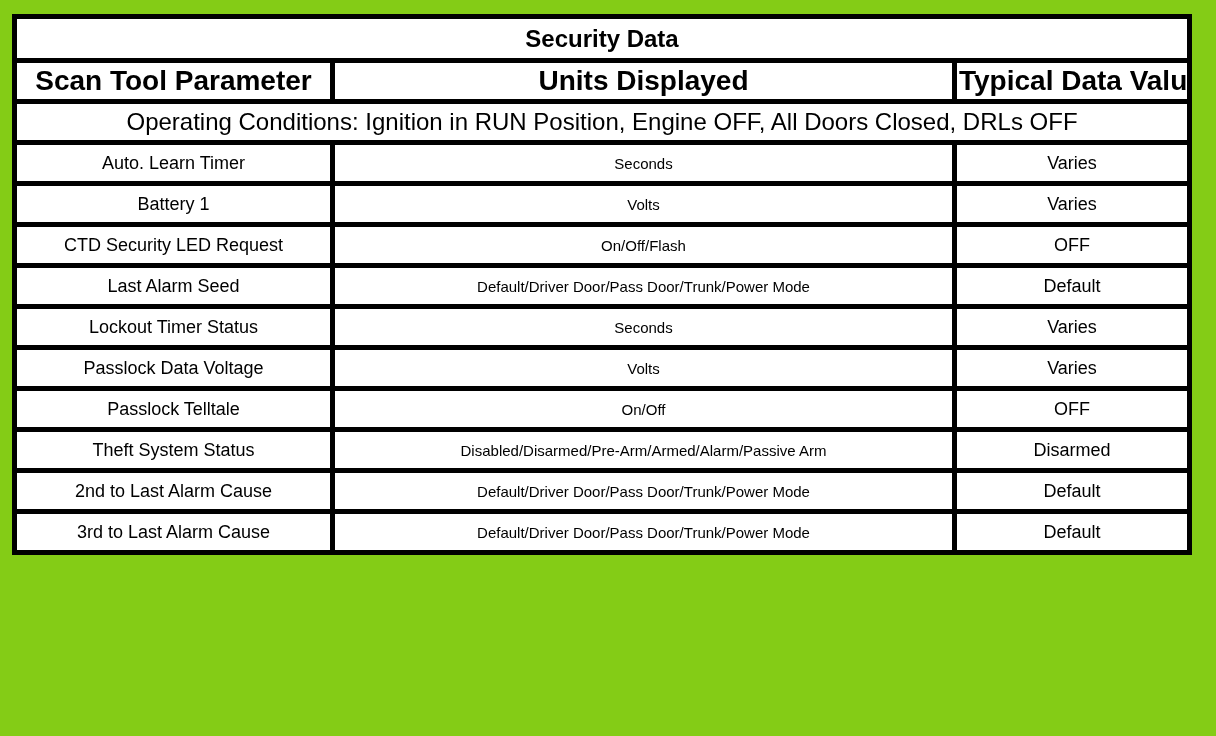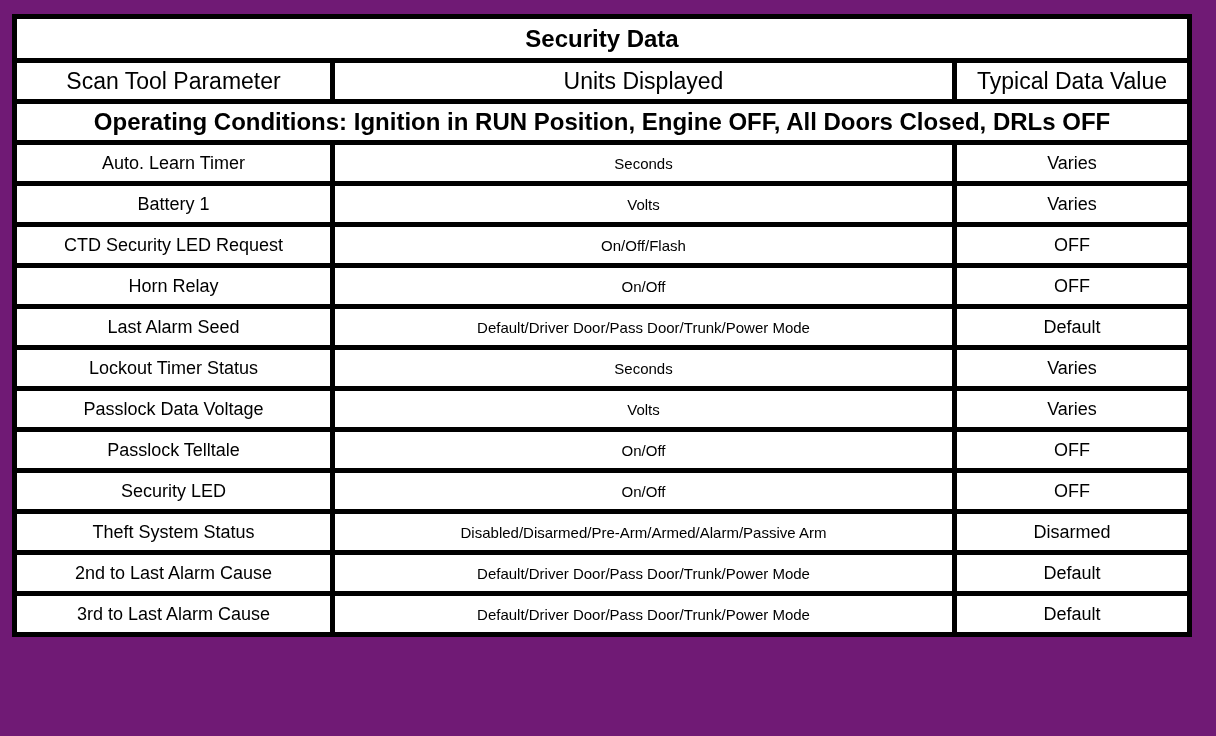--- a/index.html
+++ b/index.html
@@ -8,21 +8,21 @@
     background: #ffffff;
     width: 1216px;
     height: 736px;
     font-family: "Liberation Sans", sans-serif;
     color: #000000;
   }
   .page {
     position: relative;
     width: 1216px;
     height: 736px;
-    background: #701a75;
+    background: #84cc16;
     overflow: hidden;
   }
   table.security-table {
     position: absolute;
     left: 12px;
     top: 14px;
     width: 1175px;
     border-collapse: collapse;
     table-layout: fixed;
     background: #ffffff;
@@ -39,27 +39,27 @@
   .col-param { width: 318px; }
   .col-units { width: 622px; }
   .col-value { width: 235px; }
   .title-row td {
     height: 39px;
     font-size: 24px;
     font-weight: bold;
   }
   .header-row th {
     height: 36px;
-    font-size: 23px;
-    font-weight: normal;
+    font-size: 28px;
+    font-weight: bold;
   }
   .opcond-row td {
     height: 36px;
     font-size: 24px;
-    font-weight: bold;
+    font-weight: normal;
   }
   .data-row td {
     height: 36px;
     font-size: 18px;
     font-weight: normal;
   }
   .data-row td.units-cell { font-size: 15px; }
 </style>
 </head>
 <body>
@@ -94,46 +94,36 @@
           <td>Battery 1</td>
           <td class="units-cell">Volts</td>
           <td>Varies</td>
         </tr>
         <tr class="data-row">
           <td>CTD Security LED Request</td>
           <td class="units-cell">On/Off/Flash</td>
           <td>OFF</td>
         </tr>
         <tr class="data-row">
-          <td>Horn Relay</td>
-          <td class="units-cell">On/Off</td>
-          <td>OFF</td>
-        </tr>
-        <tr class="data-row">
           <td>Last Alarm Seed</td>
           <td class="units-cell">Default/Driver Door/Pass Door/Trunk/Power Mode</td>
           <td>Default</td>
         </tr>
         <tr class="data-row">
           <td>Lockout Timer Status</td>
           <td class="units-cell">Seconds</td>
           <td>Varies</td>
         </tr>
         <tr class="data-row">
           <td>Passlock Data Voltage</td>
           <td class="units-cell">Volts</td>
           <td>Varies</td>
         </tr>
         <tr class="data-row">
           <td>Passlock Telltale</td>
-          <td class="units-cell">On/Off</td>
-          <td>OFF</td>
-        </tr>
-        <tr class="data-row">
-          <td>Security LED</td>
           <td class="units-cell">On/Off</td>
           <td>OFF</td>
         </tr>
         <tr class="data-row">
           <td>Theft System Status</td>
           <td class="units-cell">Disabled/Disarmed/Pre-Arm/Armed/Alarm/Passive Arm</td>
           <td>Disarmed</td>
         </tr>
         <tr class="data-row">
           <td>2nd to Last Alarm Cause</td>

